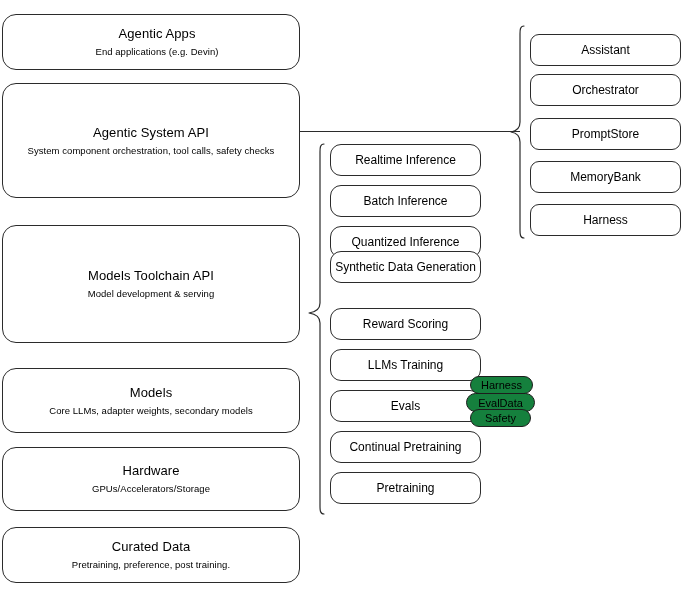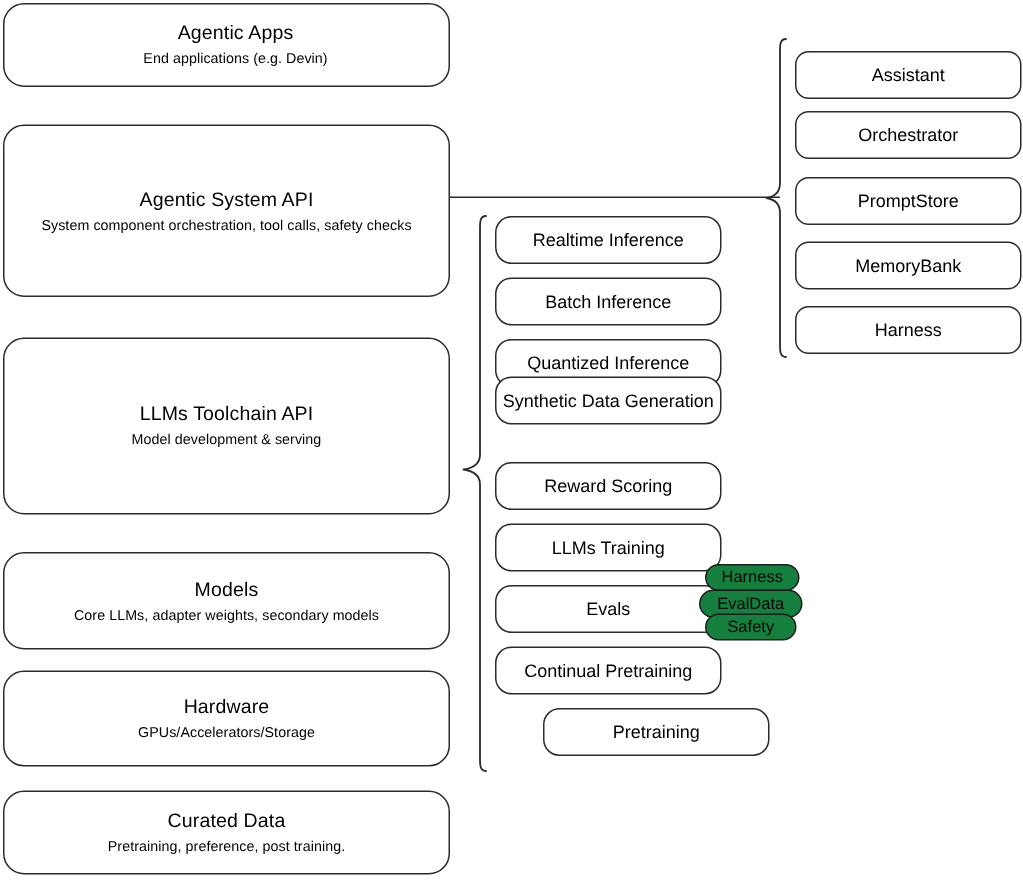--- a/index.html
+++ b/index.html
@@ -91,32 +91,32 @@
     stroke-width: 1.2;
     stroke-linecap: round;
     stroke-linejoin: round;
   }
 </style>
 </head>
 <body>
 
 <div id="canvas">
 
-  <div class="node layer" style="top:2px;height:56px;padding-left:12px;">
+  <div class="node layer" style="top:14px;height:56px;padding-left:12px;">
     <div class="title">Agentic Apps</div>
     <div class="subtitle">End applications (e.g. Devin)</div>
   </div>
 
   <div class="node layer" style="top:83px;height:115px;">
     <div class="title">Agentic System API</div>
     <div class="subtitle">System component orchestration, tool calls, safety checks</div>
   </div>
 
   <div class="node layer" style="top:225px;height:118px;">
-    <div class="title">LLMs Toolchain API</div>
+    <div class="title">Models Toolchain API</div>
     <div class="subtitle">Model development &amp; serving</div>
   </div>
 
   <div class="node layer" style="top:368px;height:65px;">
     <div class="title">Models</div>
     <div class="subtitle">Core LLMs, adapter weights, secondary models</div>
   </div>
 
   <div class="node layer" style="top:447px;height:64px;">
     <div class="title">Hardware</div>
@@ -155,21 +155,21 @@
   </div>
   <div class="node cap mid" style="top:349px;">
     <div class="title">LLMs Training</div>
   </div>
   <div class="node cap mid" style="top:390px;">
     <div class="title">Evals</div>
   </div>
   <div class="node cap mid" style="top:431px;">
     <div class="title">Continual Pretraining</div>
   </div>
-  <div class="node cap mid" style="top:472px;margin-left:32px;">
+  <div class="node cap mid" style="top:472px;">
     <div class="title">Pretraining</div>
   </div>
 
   <div class="minipill" style="left:470px;top:376px;width:63px;height:18px;">
     <span>Harness</span>
   </div>
   <div class="minipill" style="left:466px;top:393px;width:69px;height:19px;">
     <span>EvalData</span>
   </div>
   <div class="minipill" style="left:470px;top:409px;width:61px;height:18px;">

